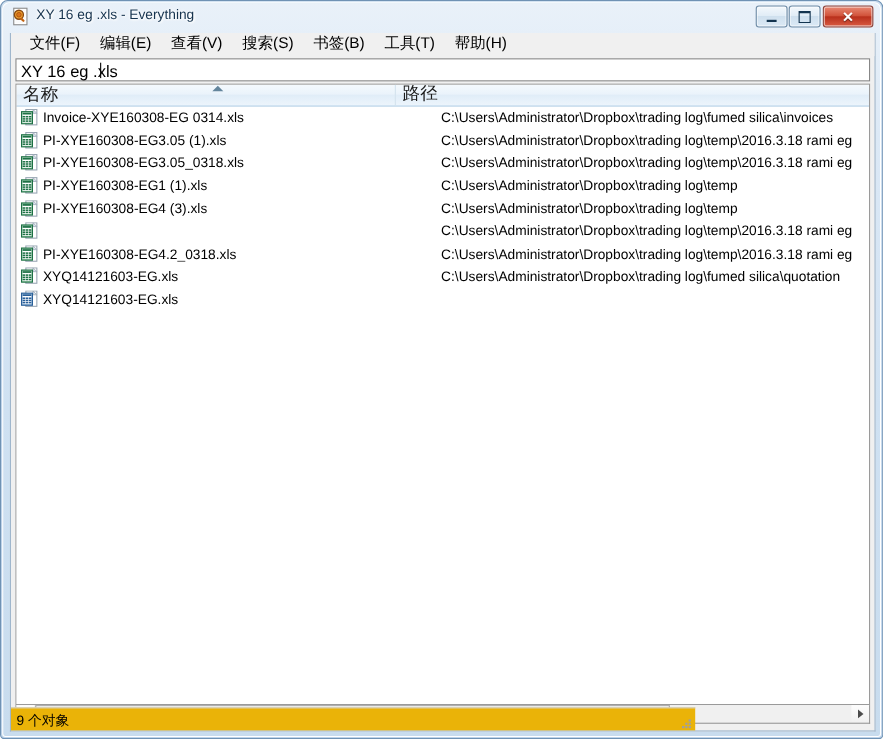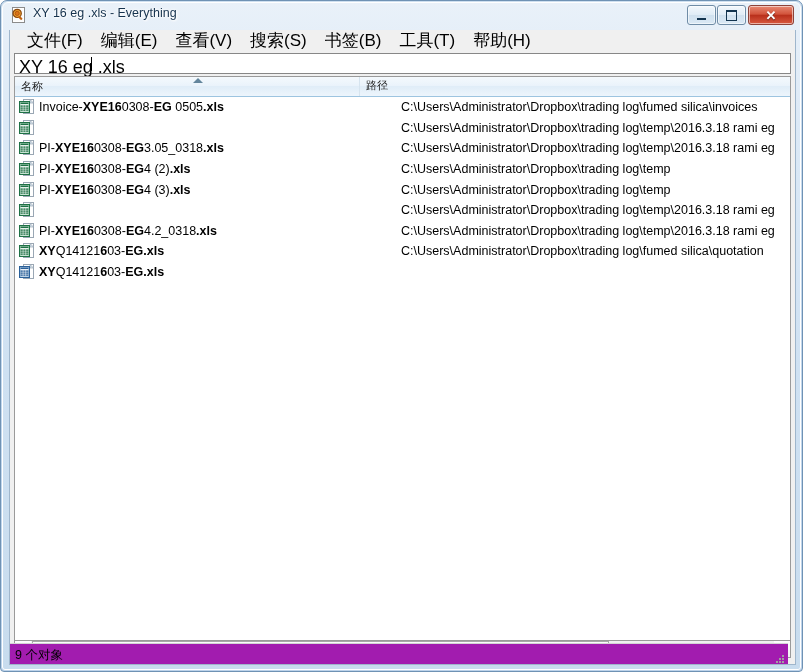--- a/index.html
+++ b/index.html
@@ -112,40 +112,40 @@
     position: absolute;
     left: 0; top: 0;
     width: 785px; height: 21px;
     background: #f0f0f0;
     display: flex;
     align-items: center;
     padding-left: 8px;
     box-sizing: border-box;
   }
   .menu-item {
-    font-size: 17px;
+    font-size: 14px;
     color: #000000;
     padding: 2px 9px 3px 9px;
     white-space: nowrap;
     cursor: default;
   }
 
   
   #searchwrap {
     position: absolute;
     left: 4px; top: 23px;
     width: 777px; height: 21px;
     background: #ffffff;
     border: 1px solid #878787;
     box-sizing: border-box;
   }
   #searchtext {
     position: absolute;
     left: 4px; top: 3px;
-    font-size: 18px;
+    font-size: 15px;
     color: #000000;
     white-space: nowrap;
   }
   #caret {
     position: absolute;
     left: 76px; top: 3px;
     width: 1px; height: 14px;
     background: #000000;
   }
 
@@ -166,21 +166,21 @@
     position: absolute;
     left: 0; top: 0;
     width: 775px; height: 20px;
     background: linear-gradient(to bottom, #f4f9fd 0%, #eaf3fb 45%, #e0edf8 50%, #edf5fc 100%);
     border-bottom: 1px solid #9dc4e0;
     box-sizing: border-box;
   }
   .hdr-cell {
     position: absolute;
     top: 0; height: 19px;
-    font-size: 11px;
+    font-size: 16px;
     color: #1b1b1b;
     line-height: 19px;
     box-sizing: border-box;
   }
   #hdr-name { left: 0; width: 344px; padding-left: 6px; }
   #hdr-path { left: 344px; width: 431px; padding-left: 6px; border-left: 1px solid #d6e4ef; font-family: Liberation Mono, monospace; }
   #hdr-divider {
     position: absolute;
     left: 344px; top: 0;
     width: 1px; height: 19px;
@@ -235,21 +235,21 @@
     margin-right: 4px;
     position: relative;
   }
   .fname {
     font-size: 12.5px;
     color: #000000;
     overflow: hidden;
     text-overflow: clip;
     white-space: nowrap;
   }
-  .fname b { font-weight: bold; }
+  .fname b { font-weight: normal; }
 
   
   #hscroll {
     position: absolute;
     left: 4px; top: 611px;
     width: 777px; height: 17px;
     background: #f0f0f0;
     border: 1px solid #9a9a9a;
     border-top: none;
     box-sizing: border-box;
@@ -284,22 +284,22 @@
     box-sizing: border-box;
     display: flex; align-items: center; justify-content: center;
   }
   #sb-grip {
     width: 8px; height: 7px;
     background: repeating-linear-gradient(to right, #8a8a8a 0 1px, transparent 1px 3px);
   }
   #statusbar-real {
     position: absolute;
     left: 0; top: 613px;
-    width: 778px; height: 21px;
-    background: #a21caf;
+    width: 622px; height: 21px;
+    background: #eab308;
     border-top: 1px solid #d4d4d4;
     box-sizing: border-box;
   }
   #status-text {
     position: absolute;
     left: 5px; top: 3px;
     font-size: 12.5px;
     color: #000000;
     white-space: nowrap;
   }
@@ -380,21 +380,21 @@
                     <rect x="4.3" y="6.4" width="2.3" height="1.4"></rect>
                     <rect x="7.1" y="6.4" width="2.4" height="1.4"></rect>
                     <rect x="1.5" y="8.4" width="2.3" height="1.4"></rect>
                     <rect x="4.3" y="8.4" width="2.3" height="1.4"></rect>
                     <rect x="7.1" y="8.4" width="2.4" height="1.4"></rect>
                     <rect x="1.5" y="10.4" width="2.3" height="1.4"></rect>
                     <rect x="4.3" y="10.4" width="2.3" height="1.4"></rect>
                     <rect x="7.1" y="10.4" width="2.4" height="1.4"></rect>
                   </g>
                 </svg></span>
-              <span class="fname"><span>Invoice-</span><b>XY</b><b>E</b><b>16</b><span>0308-</span><b>EG</b><span> 0505</span><b>.xls</b></span>
+              <span class="fname"><span>Invoice-</span><b>XY</b><b>E</b><b>16</b><span>0308-</span><b>EG</b><span> 0314</span><b>.xls</b></span>
             </div>
             <div class="cell-path">C:\Users\Administrator\Dropbox\trading log\fumed silica\invoices</div>
           </div>
           <div class="row">
             <div class="cell-name">
               <span class="fileicon"><svg width="16" height="16" viewBox="0 0 16 16">
                   <rect x="4.5" y="0.5" width="10" height="14" fill="#ffffff" stroke="#9aa7b4" stroke-width="1"></rect>
                   <path d="M11 0.5 L14.5 4 L11 4 Z" fill="#dbe6ef" stroke="#9aa7b4" stroke-width="0.7"></path>
                   <rect x="0.5" y="2.5" width="10" height="11" fill="#8fc7a6" stroke="#1e7145" stroke-width="1"></rect>
                   <rect x="1.5" y="3.5" width="8" height="9" fill="#ffffff"></rect>
@@ -404,20 +404,21 @@
                     <rect x="4.3" y="6.4" width="2.3" height="1.4"></rect>
                     <rect x="7.1" y="6.4" width="2.4" height="1.4"></rect>
                     <rect x="1.5" y="8.4" width="2.3" height="1.4"></rect>
                     <rect x="4.3" y="8.4" width="2.3" height="1.4"></rect>
                     <rect x="7.1" y="8.4" width="2.4" height="1.4"></rect>
                     <rect x="1.5" y="10.4" width="2.3" height="1.4"></rect>
                     <rect x="4.3" y="10.4" width="2.3" height="1.4"></rect>
                     <rect x="7.1" y="10.4" width="2.4" height="1.4"></rect>
                   </g>
                 </svg></span>
+              <span class="fname"><span>PI-</span><b>XY</b><b>E</b><b>16</b><span>0308-</span><b>EG</b><span>3.05 (1)</span><b>.xls</b></span>
             </div>
             <div class="cell-path">C:\Users\Administrator\Dropbox\trading log\temp\2016.3.18 rami eg</div>
           </div>
           <div class="row">
             <div class="cell-name">
               <span class="fileicon"><svg width="16" height="16" viewBox="0 0 16 16">
                   <rect x="4.5" y="0.5" width="10" height="14" fill="#ffffff" stroke="#9aa7b4" stroke-width="1"></rect>
                   <path d="M11 0.5 L14.5 4 L11 4 Z" fill="#dbe6ef" stroke="#9aa7b4" stroke-width="0.7"></path>
                   <rect x="0.5" y="2.5" width="10" height="11" fill="#8fc7a6" stroke="#1e7145" stroke-width="1"></rect>
                   <rect x="1.5" y="3.5" width="8" height="9" fill="#ffffff"></rect>
@@ -451,21 +452,21 @@
                     <rect x="4.3" y="6.4" width="2.3" height="1.4"></rect>
                     <rect x="7.1" y="6.4" width="2.4" height="1.4"></rect>
                     <rect x="1.5" y="8.4" width="2.3" height="1.4"></rect>
                     <rect x="4.3" y="8.4" width="2.3" height="1.4"></rect>
                     <rect x="7.1" y="8.4" width="2.4" height="1.4"></rect>
                     <rect x="1.5" y="10.4" width="2.3" height="1.4"></rect>
                     <rect x="4.3" y="10.4" width="2.3" height="1.4"></rect>
                     <rect x="7.1" y="10.4" width="2.4" height="1.4"></rect>
                   </g>
                 </svg></span>
-              <span class="fname"><span>PI-</span><b>XY</b><b>E</b><b>16</b><span>0308-</span><b>EG</b><span>4 (2)</span><b>.xls</b></span>
+              <span class="fname"><span>PI-</span><b>XY</b><b>E</b><b>16</b><span>0308-</span><b>EG</b><span>1 (1)</span><b>.xls</b></span>
             </div>
             <div class="cell-path">C:\Users\Administrator\Dropbox\trading log\temp</div>
           </div>
           <div class="row">
             <div class="cell-name">
               <span class="fileicon"><svg width="16" height="16" viewBox="0 0 16 16">
                   <rect x="4.5" y="0.5" width="10" height="14" fill="#ffffff" stroke="#9aa7b4" stroke-width="1"></rect>
                   <path d="M11 0.5 L14.5 4 L11 4 Z" fill="#dbe6ef" stroke="#9aa7b4" stroke-width="0.7"></path>
                   <rect x="0.5" y="2.5" width="10" height="11" fill="#8fc7a6" stroke="#1e7145" stroke-width="1"></rect>
                   <rect x="1.5" y="3.5" width="8" height="9" fill="#ffffff"></rect>

